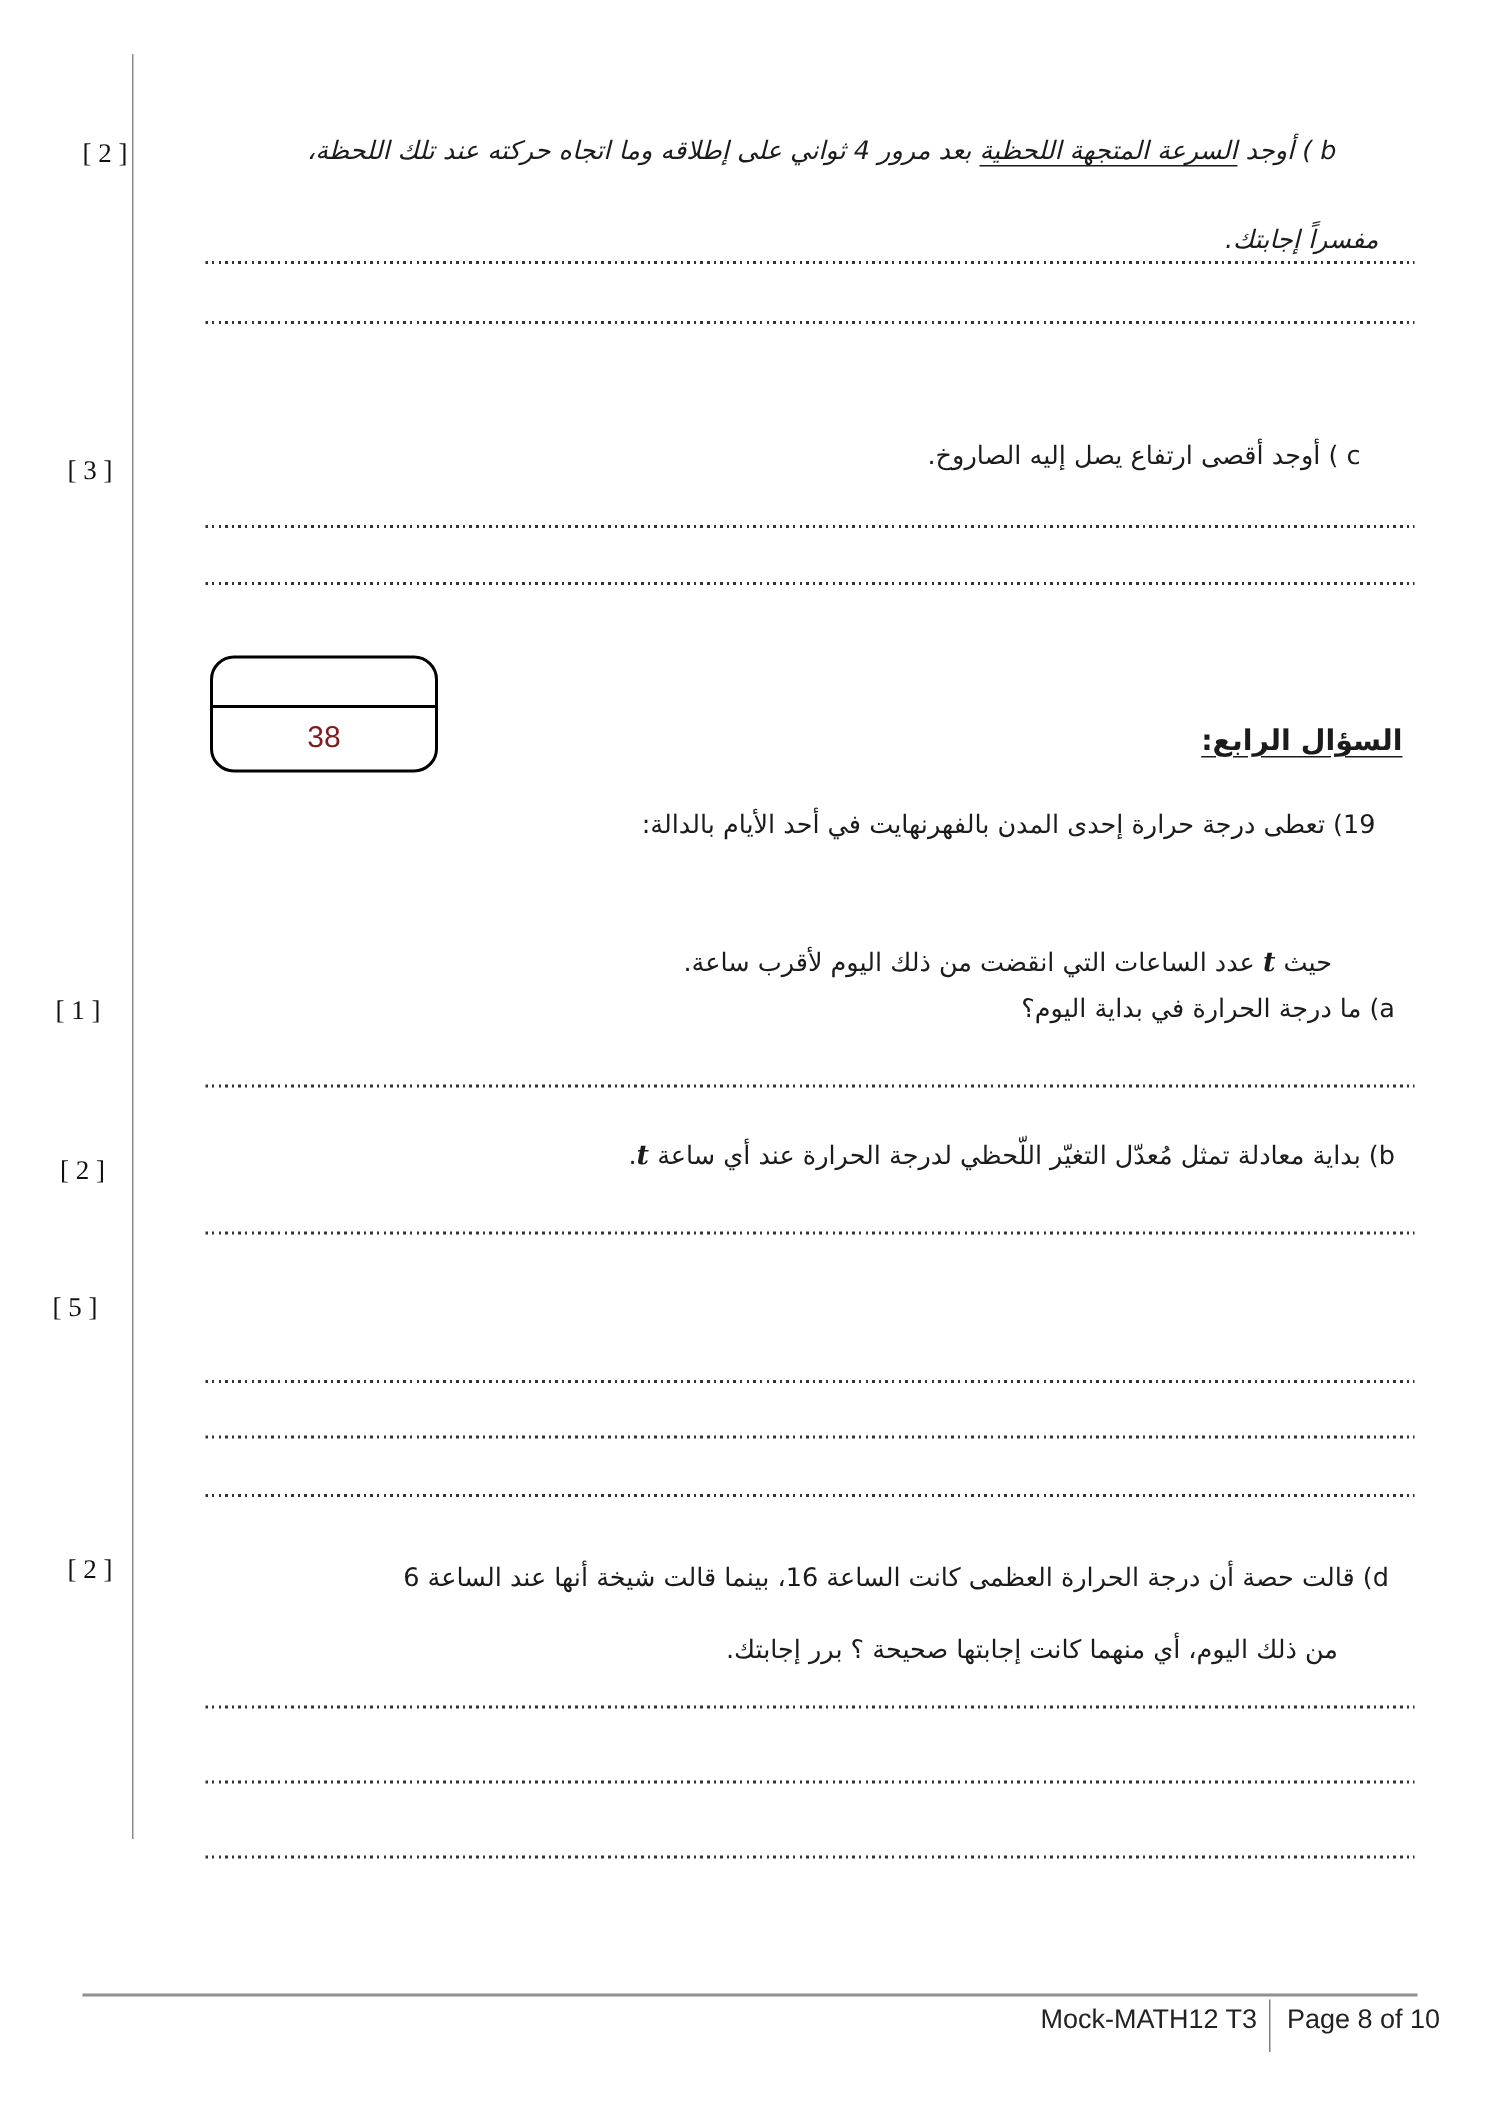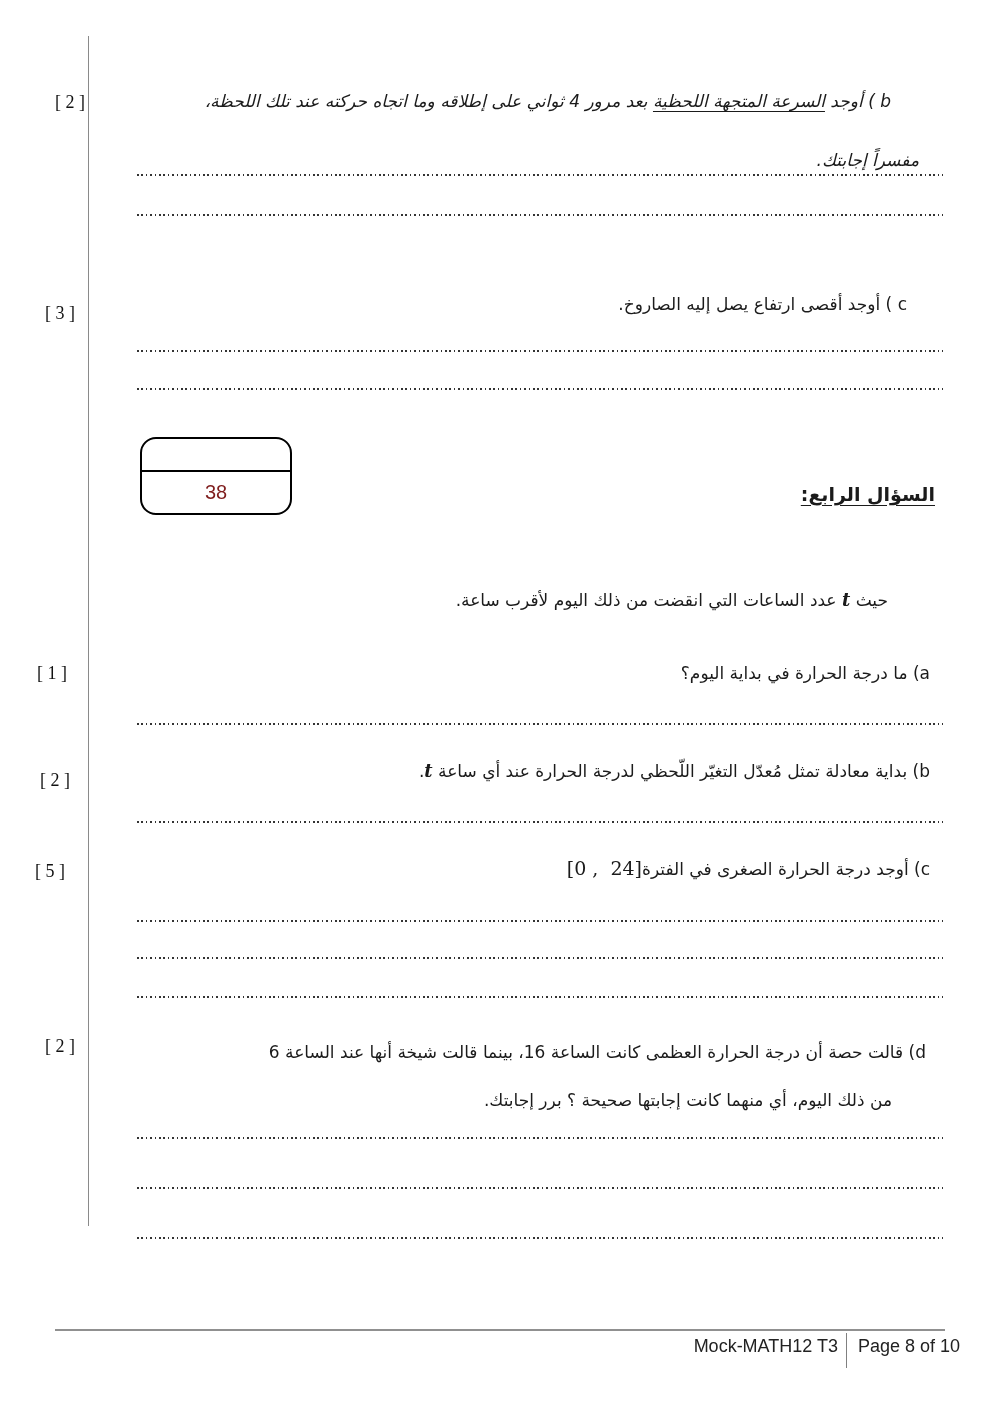--- a/index.html
+++ b/index.html
@@ -61,31 +61,31 @@
   <div class="dotted" style="top:350px;"></div>
   <div class="dotted" style="top:388px;"></div>
 
   <div class="score-box">
     <div class="cell-top"></div>
     <div class="cell-bottom">38</div>
   </div>
 
   <div class="para heading" dir="rtl" style="top:474px;right:57px;width:400px;">السؤال الرابع:</div>
 
+  <div class="para" dir="rtl" style="top:530px;right:75px;width:700px;">19) تعطى درجة حرارة إحدى المدن بالفهرنهايت في أحد الأيام بالدالة:</div>
 
 
-  <div class="para" dir="rtl" style="top:580px;right:104px;width:600px;"><span>حيث </span><span class="tvar" dir="ltr">t</span><span> عدد الساعات التي انقضت من ذلك اليوم لأقرب ساعة.</span></div>
+  <div class="para" dir="rtl" style="top:622px;right:104px;width:600px;"><span>حيث </span><span class="tvar" dir="ltr">t</span><span> عدد الساعات التي انقضت من ذلك اليوم لأقرب ساعة.</span></div>
 
   <div class="para" dir="rtl" style="top:653px;right:62px;width:600px;">a) ما درجة الحرارة في بداية اليوم؟</div>
   <div class="dotted" style="top:723px;"></div>
 
   <div class="para" dir="rtl" style="top:751px;right:62px;width:700px;"><span>b)  بداية معادلة تمثل مُعدّل التغيّر اللّحظي لدرجة الحرارة عند أي ساعة </span><span class="tvar" dir="ltr">t</span><span>.</span></div>
   <div class="dotted" style="top:821px;"></div>
 
-  <div class="para" dir="rtl" style="top:848px;right:62px;width:700px;"><span>c)  أوجد درجة الحرارة الصغرى في الفترة</span><span class="interval" dir="ltr">[0 ,  24]</span></div>
   <div class="dotted" style="top:920px;"></div>
   <div class="dotted" style="top:957px;"></div>
   <div class="dotted" style="top:996px;"></div>
 
   <div class="para" dir="rtl" style="top:1028px;right:66px;width:770px;line-height:48px;">
     <div class="line">d) قالت حصة أن درجة الحرارة العظمى كانت الساعة 16، بينما قالت شيخة أنها عند الساعة 6</div>
     <div class="line pr34">من ذلك اليوم، أي منهما كانت إجابتها صحيحة ؟ برر إجابتك.</div>
   </div>
   <div class="dotted" style="top:1137px;"></div>
   <div class="dotted" style="top:1187px;"></div>

